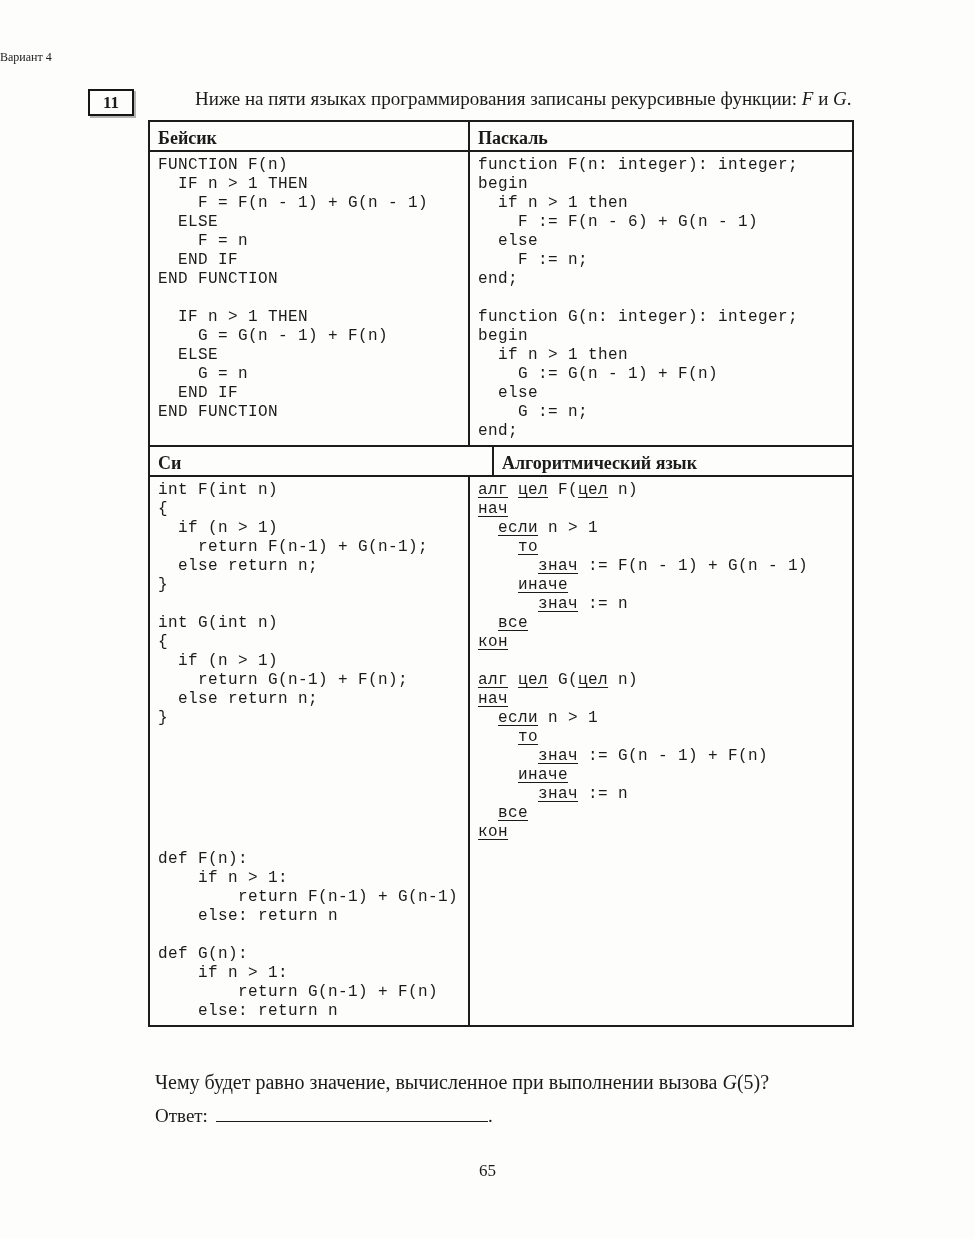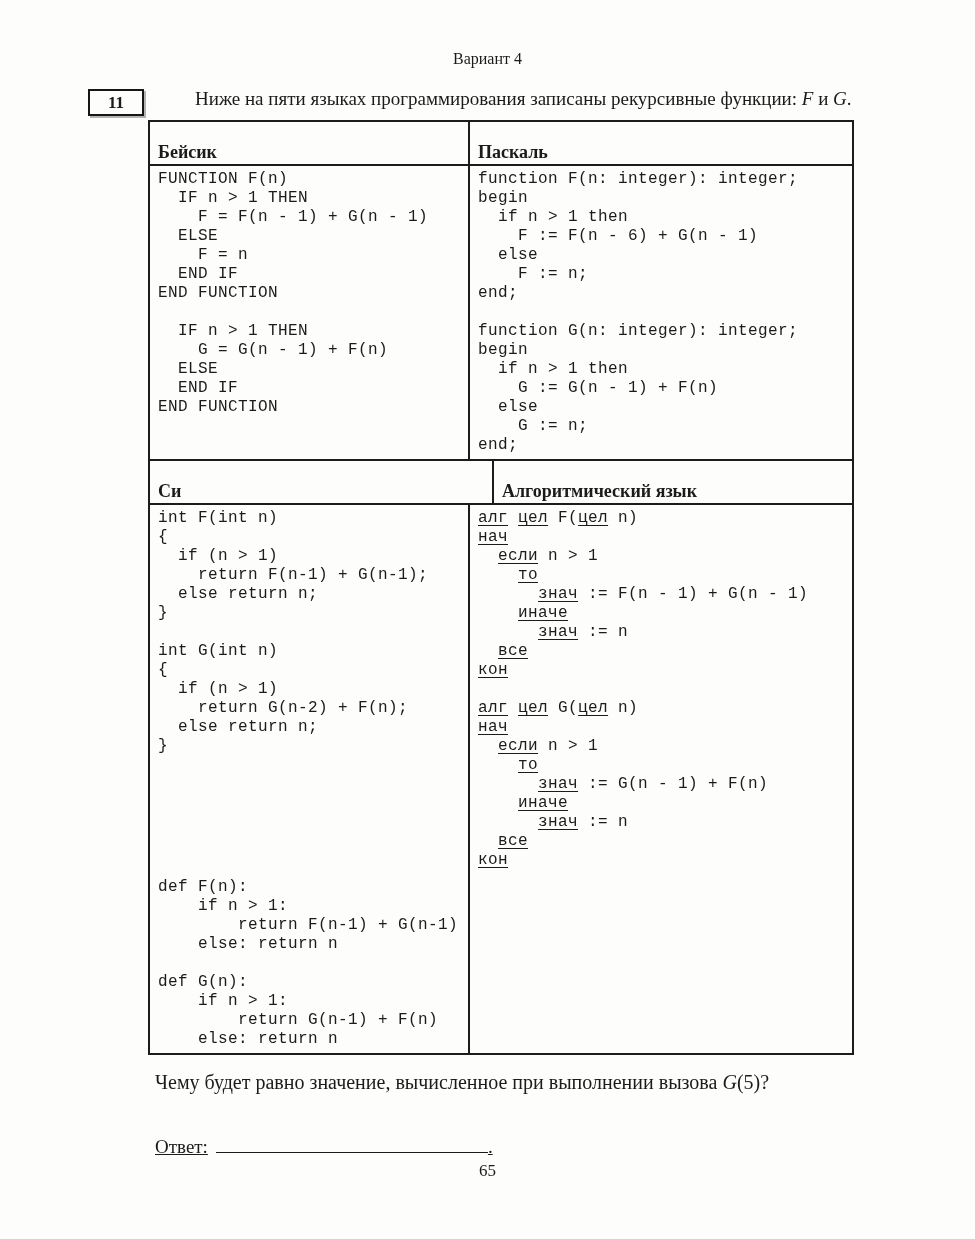--- a/index.html
+++ b/index.html
@@ -11,27 +11,26 @@
     margin: 0 auto;
     background: #fdfdfc;
     color: #1b1b1b;
     font-family: "Liberation Serif", serif;
     overflow: hidden;
   }
   .variant {
     position: absolute;
     top: 50px; left: 0;
     width: 100%;
-    text-align: center;
-    font-size: 16px;
+    font-size: 12px;
   }
   .task-badge {
     position: absolute;
     left: 88px; top: 89px;
-    width: 56px; height: 27px;
+    width: 46px; height: 27px;
     border: 2px solid #161616;
     background: #fdfdfc;
     text-align: center;
     font-weight: bold;
     font-size: 17px;
     line-height: 24px;
     box-shadow: 2px 2px 0 rgba(90,90,90,.45);
   }
   .intro {
     position: absolute;
@@ -47,21 +46,21 @@
     width: 706px;
     border: 2px solid #1c1c1c;
     background: #fdfdfc;
   }
   .row { display: flex; }
   .hrow { border-bottom: 2px solid #1c1c1c; }
   .hrow.mid { border-top: 2px solid #1c1c1c; gap: 24px; }
   .cell-l { width: 318px; }
   .cell-r { flex: 1; border-left: 2px solid #1c1c1c; }
   .hcell {
-    padding: 20px 8px 1px 8px;
+    padding: 6px 8px 1px 8px;
     font-weight: bold;
     font-size: 18px;
     line-height: 21px;
   }
   .code {
     padding: 4px 0 4px 8px;
     font-family: "Liberation Mono", monospace;
     font-size: 16px;
     letter-spacing: 0.4px;
     line-height: 19px;
@@ -69,23 +68,22 @@
   .cl { white-space: pre; min-height: 19px; }
   .u { text-decoration: underline; text-underline-offset: 3px; }
   .question {
     position: absolute;
     left: 155px; top: 1071px;
     font-size: 20px;
     white-space: nowrap;
   }
   .answer {
     position: absolute;
-    left: 155px; top: 1134px;
+    left: 155px; top: 1103px;
     font-size: 19px;
-    text-decoration: underline;
   }
   .blank {
     display: inline-block;
     width: 272px;
     height: 1em;
     margin-left: 8px;
     border-bottom: 1.5px solid #1b1b1b;
     vertical-align: baseline;
   }
   .pagenum {
@@ -120,20 +118,21 @@
           <div class="cl">  IF n &gt; 1 THEN</div>
           <div class="cl">    F = F(n - 1) + G(n - 1)</div>
           <div class="cl">  ELSE</div>
           <div class="cl">    F = n</div>
           <div class="cl">  END IF</div>
           <div class="cl">END FUNCTION</div>
           <div class="cl">&nbsp;</div>
           <div class="cl">  IF n &gt; 1 THEN</div>
           <div class="cl">    G = G(n - 1) + F(n)</div>
           <div class="cl">  ELSE</div>
+          <div class="cl">    G = n</div>
           <div class="cl">  END IF</div>
           <div class="cl">END FUNCTION</div>
         </div>
       <div class="cell-r code">
           <div class="cl">function F(n: integer): integer;</div>
           <div class="cl">begin</div>
           <div class="cl">  if n &gt; 1 then</div>
           <div class="cl">    F := F(n - 6) + G(n - 1)</div>
           <div class="cl">  else</div>
           <div class="cl">    F := n;</div>
@@ -159,21 +158,21 @@
           <div class="cl">int F(int n)</div>
           <div class="cl">{</div>
           <div class="cl">  if (n &gt; 1)</div>
           <div class="cl">    return F(n-1) + G(n-1);</div>
           <div class="cl">  else return n;</div>
           <div class="cl">}</div>
           <div class="cl">&nbsp;</div>
           <div class="cl">int G(int n)</div>
           <div class="cl">{</div>
           <div class="cl">  if (n &gt; 1)</div>
-          <div class="cl">    return G(n-2) + F(n);</div>
+          <div class="cl">    return G(n-1) + F(n);</div>
           <div class="cl">  else return n;</div>
           <div class="cl">}</div>
         </div>
       <div class="cell-r code">
           <div class="cl"><span class="u">алг</span> <span class="u">цел</span> F(<span class="u">цел</span> n)</div>
           <div class="cl"><span class="u">нач</span></div>
           <div class="cl">  <span class="u">если</span> n &gt; 1</div>
           <div class="cl">    <span class="u">то</span></div>
           <div class="cl">      <span class="u">знач</span> := F(n - 1) + G(n - 1)</div>
           <div class="cl">    <span class="u">иначе</span></div>

